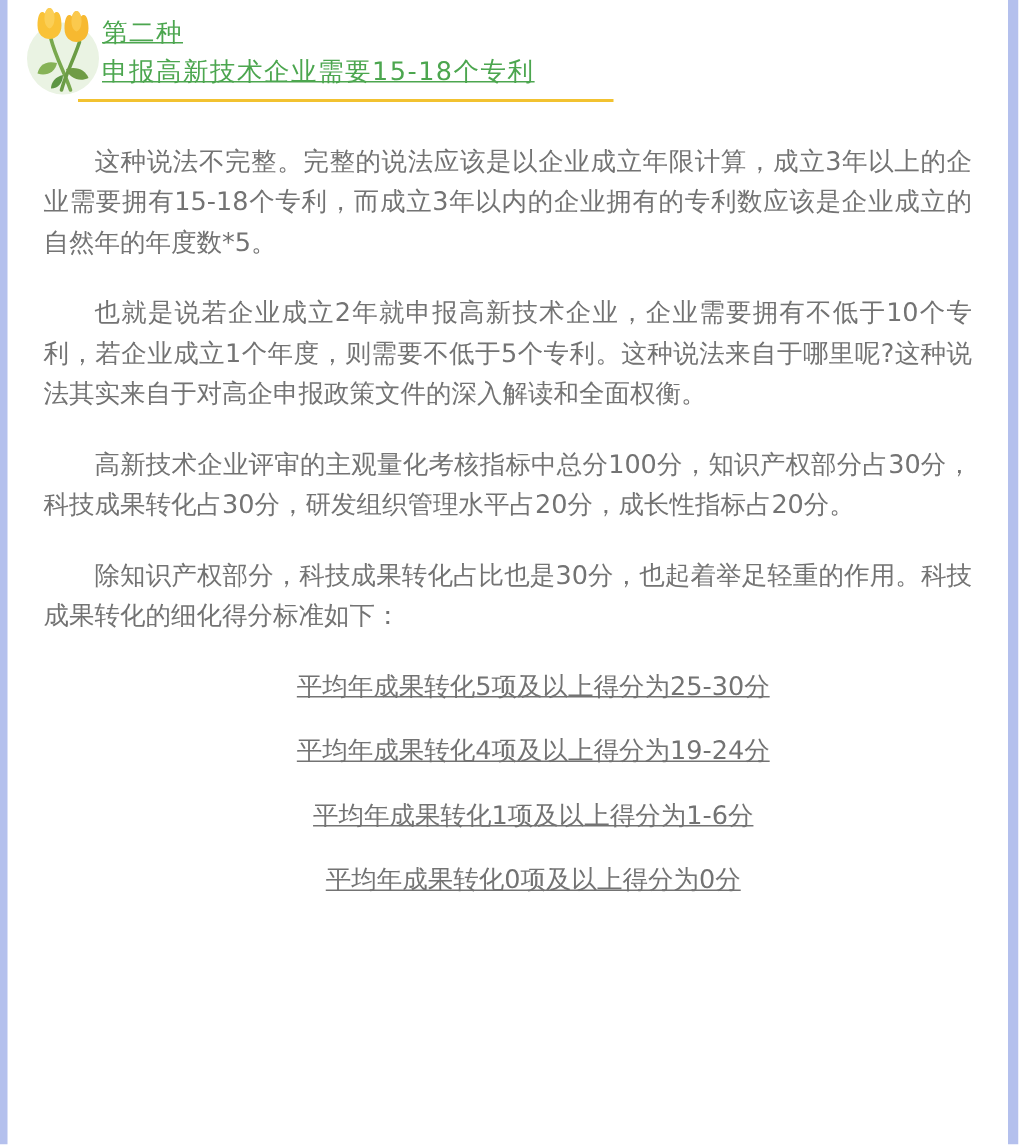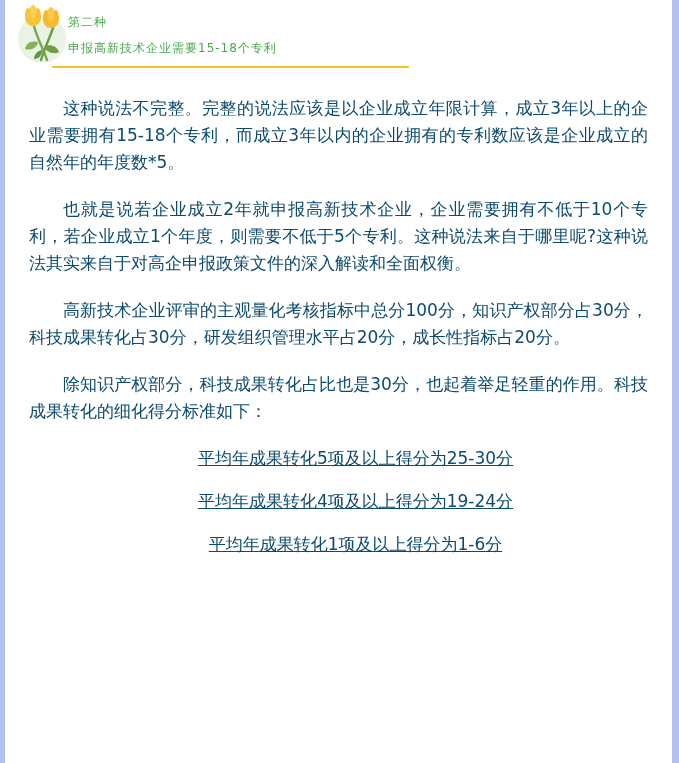--- a/index.html
+++ b/index.html
@@ -30,37 +30,38 @@
     width: 56px;
     height: 62px;
   }
   .title-block {
     position: absolute;
     left: 63px;
     top: 9px;
   }
   .kicker, .title {
     color: #4ca64f;
-    font-size: 12px;
+    font-size: 17px;
     line-height: 26px;
     letter-spacing: 1px;
     white-space: nowrap;
+    text-decoration: underline;
   }
   .title-underline {
     position: absolute;
     left: 47px;
     top: 66px;
     width: 357px;
     height: 2px;
     background: #f2c230;
   }
   
   .article {
     padding: 0 24px 0 24px;
-    color: #0c4a6e;
+    color: #737373;
     font-size: 17px;
     line-height: 27px;
   }
   .article p {
     margin: 0 0 20px 0;
     text-indent: 2em;
     text-align: justify;
   }
   .article p.score-line {
     margin: 0 0 16px 0;
@@ -105,16 +106,17 @@
 
   <main class="article">
     <p>这种说法不完整。完整的说法应该是以企业成立年限计算，成立3年以上的企业需要拥有15-18个专利，而成立3年以内的企业拥有的专利数应该是企业成立的自然年的年度数*5。</p>
     <p>也就是说若企业成立2年就申报高新技术企业，企业需要拥有不低于10个专利，若企业成立1个年度，则需要不低于5个专利。这种说法来自于哪里呢?这种说法其实来自于对高企申报政策文件的深入解读和全面权衡。</p>
     <p>高新技术企业评审的主观量化考核指标中总分100分，知识产权部分占30分，科技成果转化占30分，研发组织管理水平占20分，成长性指标占20分。</p>
     <p>除知识产权部分，科技成果转化占比也是30分，也起着举足轻重的作用。科技成果转化的细化得分标准如下：</p>
 
     <p class="score-line">平均年成果转化5项及以上得分为25-30分</p>
     <p class="score-line">平均年成果转化4项及以上得分为19-24分</p>
     <p class="score-line">平均年成果转化1项及以上得分为1-6分</p>
+    <p class="score-line">平均年成果转化0项及以上得分为0分</p>
 
   </main>
 
 </div>
 
 </body></html>

